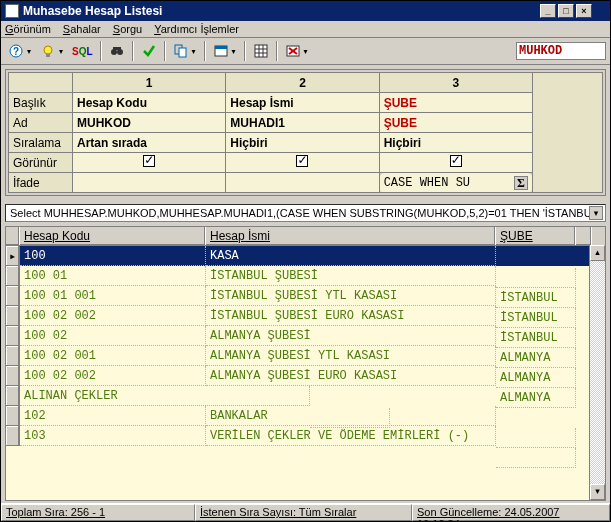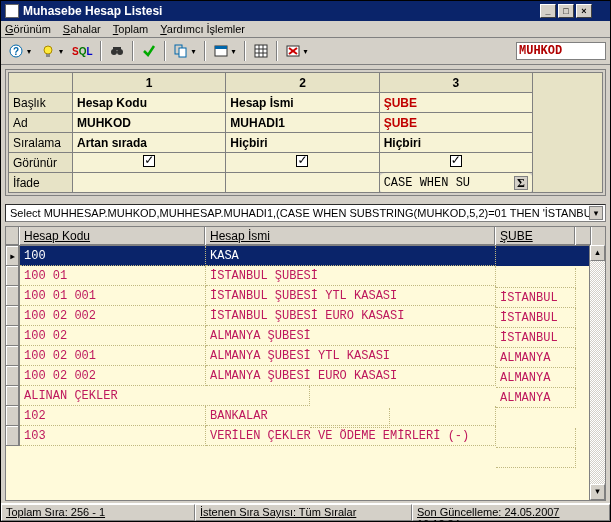--- a/index.html
+++ b/index.html
@@ -69,21 +69,21 @@
   
   .res-wrap { margin:0 4px 2px 4px; border:1px solid #808080; background:#fff; flex:1; display:flex; flex-direction:column; min-height:0; position:relative;}
   .res-head { display:flex; background:#d4d0c8; border-bottom:1px solid #808080; }
   .res-head .hc { padding:2px 4px; border-right:1px solid #fff; box-shadow: inset -1px -1px 0 #808080; font-weight:normal; color:#000; background:#d4d0c8; text-decoration:underline; font-size:12px;}
   .hc.gutter { width:14px; text-decoration:none; box-shadow:inset -1px -1px 0 #808080;}
   .hc.c1 { width:186px; }
   .hc.c2 { width:290px; }
   .hc.c3 { width:80px; }
   .hc.scroll { width:16px; text-decoration:none;}
   .res-body { overflow:hidden; flex:1; position:relative; background:#fffada;}
-  .rrow { display:flex; height:20px; align-items:center; font-family:'Courier New', monospace; font-size:12px; color:#be185d; }
+  .rrow { display:flex; height:20px; align-items:center; font-family:'Courier New', monospace; font-size:12px; color:#4d7c0f; }
   .rrow .gutter { width:14px; background:#d4d0c8; border-right:1px solid #808080; height:100%; box-shadow:inset -1px -1px 0 #808080, inset 1px 1px 0 #fff; display:flex; align-items:center; justify-content:center;}
   .rrow .c { padding:0 4px; border-right:1px dotted #c0b880; border-bottom:1px dotted #c0b880; height:100%; display:flex; align-items:center; overflow:hidden; white-space:nowrap;}
   .rrow .c1 { width:186px; }
   .rrow .c2 { width:290px; }
   .rrow .c3 { width:80px;margin-top:44px; }
   .rrow.sel { background:#0a246a; color:#fff; }
   .rrow.sel .gutter { background:#d4d0c8; color:#000;}
   .vscroll { position:absolute; right:0; top:18px; bottom:0; width:16px; background:#d4d0c8; border-left:1px solid #808080; display:flex; flex-direction:column;}
   .vscroll .vbt { height:16px; background:#d4d0c8; border:1px solid #808080; border-top-color:#fff; border-left-color:#fff; text-align:center; font-size:9px; line-height:12px;}
   .vscroll .track { flex:1; background:repeating-conic-gradient(#fff 0 25%, #d4d0c8 0 50%) 0 0/2px 2px;}
@@ -103,21 +103,21 @@
   <div class="winbtns">
     <div class="winbtn">_</div>
     <div class="winbtn">□</div>
     <div class="winbtn">×</div>
   </div>
 </div>
 
 <div class="menubar">
   <span class="mi">Görünüm</span>
   <span class="mi">Sahalar</span>
-  <span class="mi">Toplam</span>
+  <span class="mi">Sorgu</span>
   <span class="mi">Yardımcı İşlemler</span>
 </div>
 
 <div class="toolbar">
   <div class="tbtn">
       <svg viewBox="0 0 16 16">
         <circle cx="8" cy="8" r="6" fill="#fff" stroke="#06a"></circle>
         <text x="8" y="12" text-anchor="middle" font-size="10" fill="#06a" font-weight="bold">?</text>
       </svg>
     </div>

